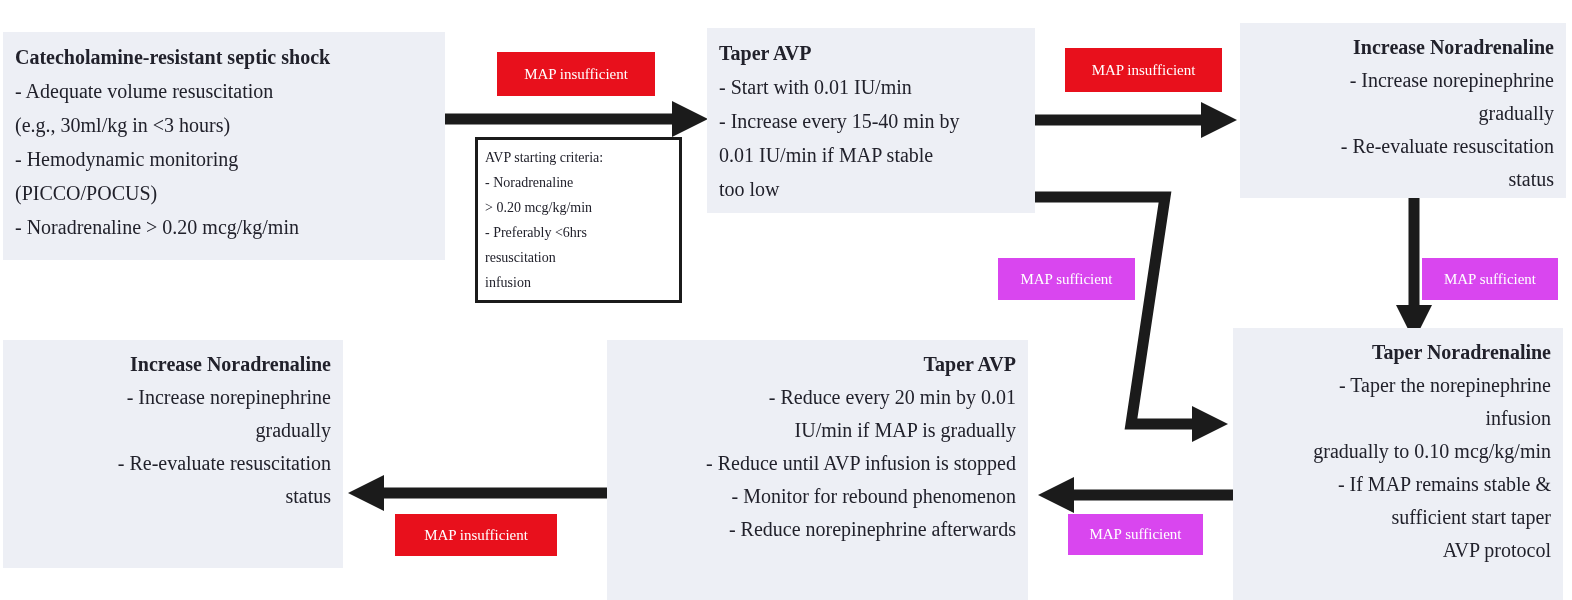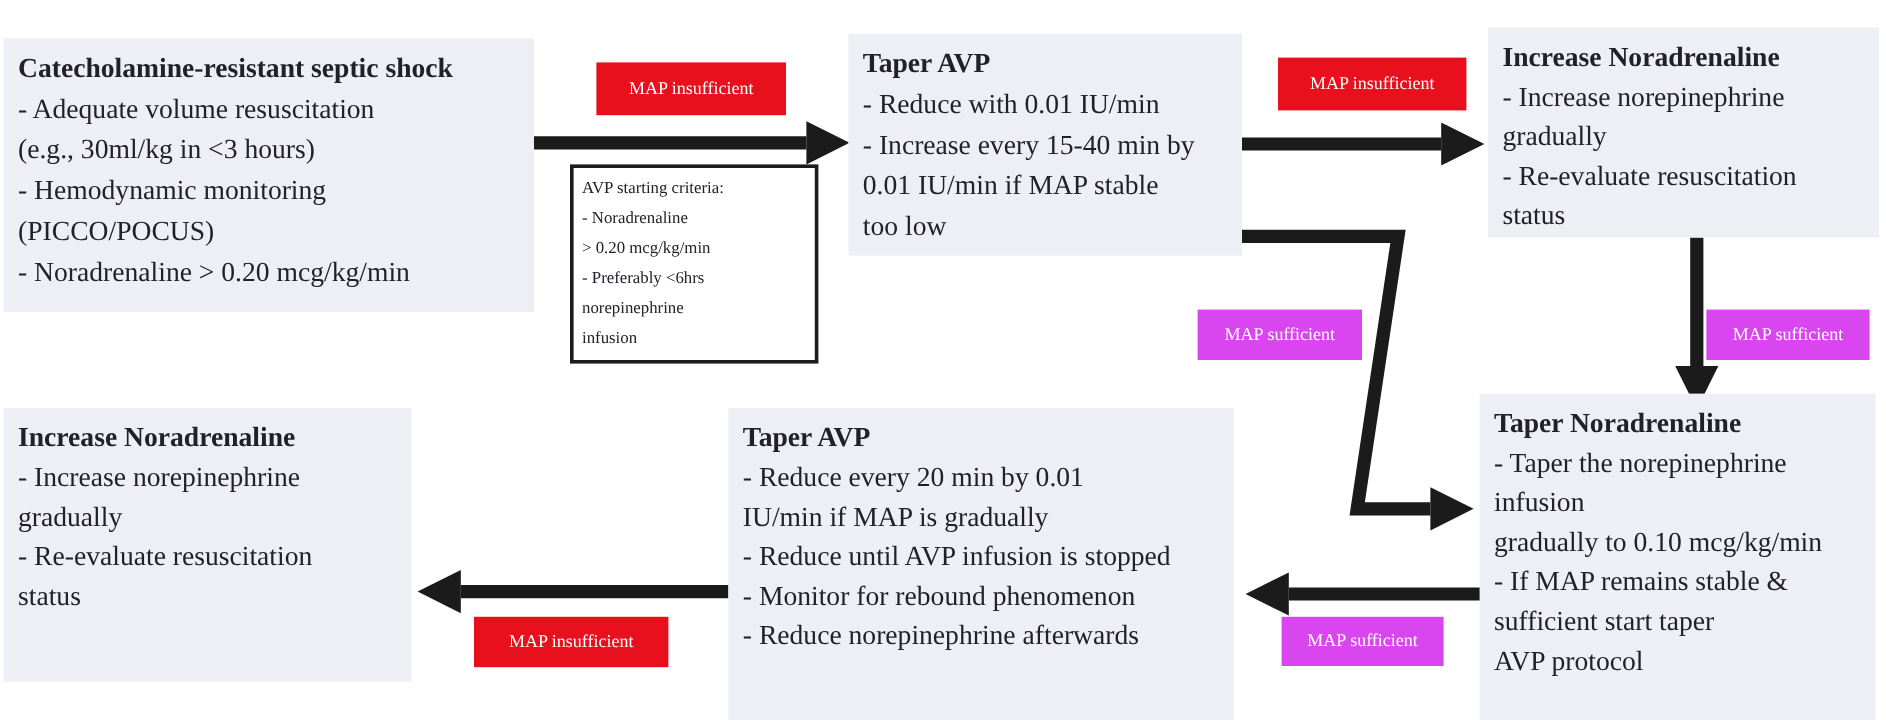--- a/index.html
+++ b/index.html
@@ -15,25 +15,25 @@
   .arrows {
     position: absolute;
     left: 0; top: 0;
     pointer-events: none;
   }
   .node {
     position: absolute;
     background: #edeff5;
     padding: 8px 12px;
     box-sizing: border-box;
-    font-size: 23px;
+    font-size: 20px;
     line-height: 34px;
     white-space: nowrap;
   }
-  .node.tight { line-height: 33px; }
+  .node.tight { line-height: 33px; text-align: right; }
   .node-title { font-weight: bold; }
   .criteria {
     position: absolute;
     background: #ffffff;
     border: 3px solid #1b1b1b;
     box-sizing: border-box;
     padding: 5px 7px;
     font-size: 14px;
     line-height: 25px;
     white-space: nowrap;
@@ -87,21 +87,21 @@
     <div class="node-title">Catecholamine-resistant septic shock</div>
     <div class="node-line">- Adequate volume resuscitation</div>
     <div class="node-line">(e.g., 30ml/kg in &lt;3 hours)</div>
     <div class="node-line">- Hemodynamic monitoring</div>
     <div class="node-line">(PICCO/POCUS)</div>
     <div class="node-line">- Noradrenaline &gt; 0.20 mcg/kg/min</div>
   </div>
 
   <div class="node" style="left:707px; top:28px; width:328px; height:185px;">
     <div class="node-title">Taper AVP</div>
-    <div class="node-line">- Reduce with 0.01 IU/min</div>
+    <div class="node-line">- Start with 0.01 IU/min</div>
     <div class="node-line">- Increase every 15-40 min by</div>
     <div class="node-line">0.01 IU/min if MAP stable</div>
     <div class="node-line">too low</div>
   </div>
 
   <div class="node tight" style="left:1240px; top:23px; width:326px; height:175px;">
     <div class="node-title">Increase Noradrenaline</div>
     <div class="node-line">- Increase norepinephrine</div>
     <div class="node-line">gradually</div>
     <div class="node-line">- Re-evaluate resuscitation</div>
@@ -133,21 +133,21 @@
     <div class="node-line">gradually</div>
     <div class="node-line">- Re-evaluate resuscitation</div>
     <div class="node-line">status</div>
   </div>
 
   <div class="criteria" style="left:475px; top:137px; width:207px; height:166px;">
     <div class="criteria-line">AVP starting criteria:</div>
     <div class="criteria-line">- Noradrenaline</div>
     <div class="criteria-line">&gt; 0.20 mcg/kg/min</div>
     <div class="criteria-line">- Preferably &lt;6hrs</div>
-    <div class="criteria-line">norepinephrine</div>
+    <div class="criteria-line">resuscitation</div>
     <div class="criteria-line">infusion</div>
   </div>
 
   <div class="cond-label insufficient" style="left:497px; top:52px; width:158px; height:44px;">MAP insufficient</div>
 
   <div class="cond-label insufficient" style="left:1065px; top:48px; width:157px; height:44px;">MAP insufficient</div>
 
   <div class="cond-label sufficient" style="left:998px; top:258px; width:137px; height:42px;">MAP sufficient</div>
 
   <div class="cond-label sufficient" style="left:1422px; top:258px; width:136px; height:42px;">MAP sufficient</div>

